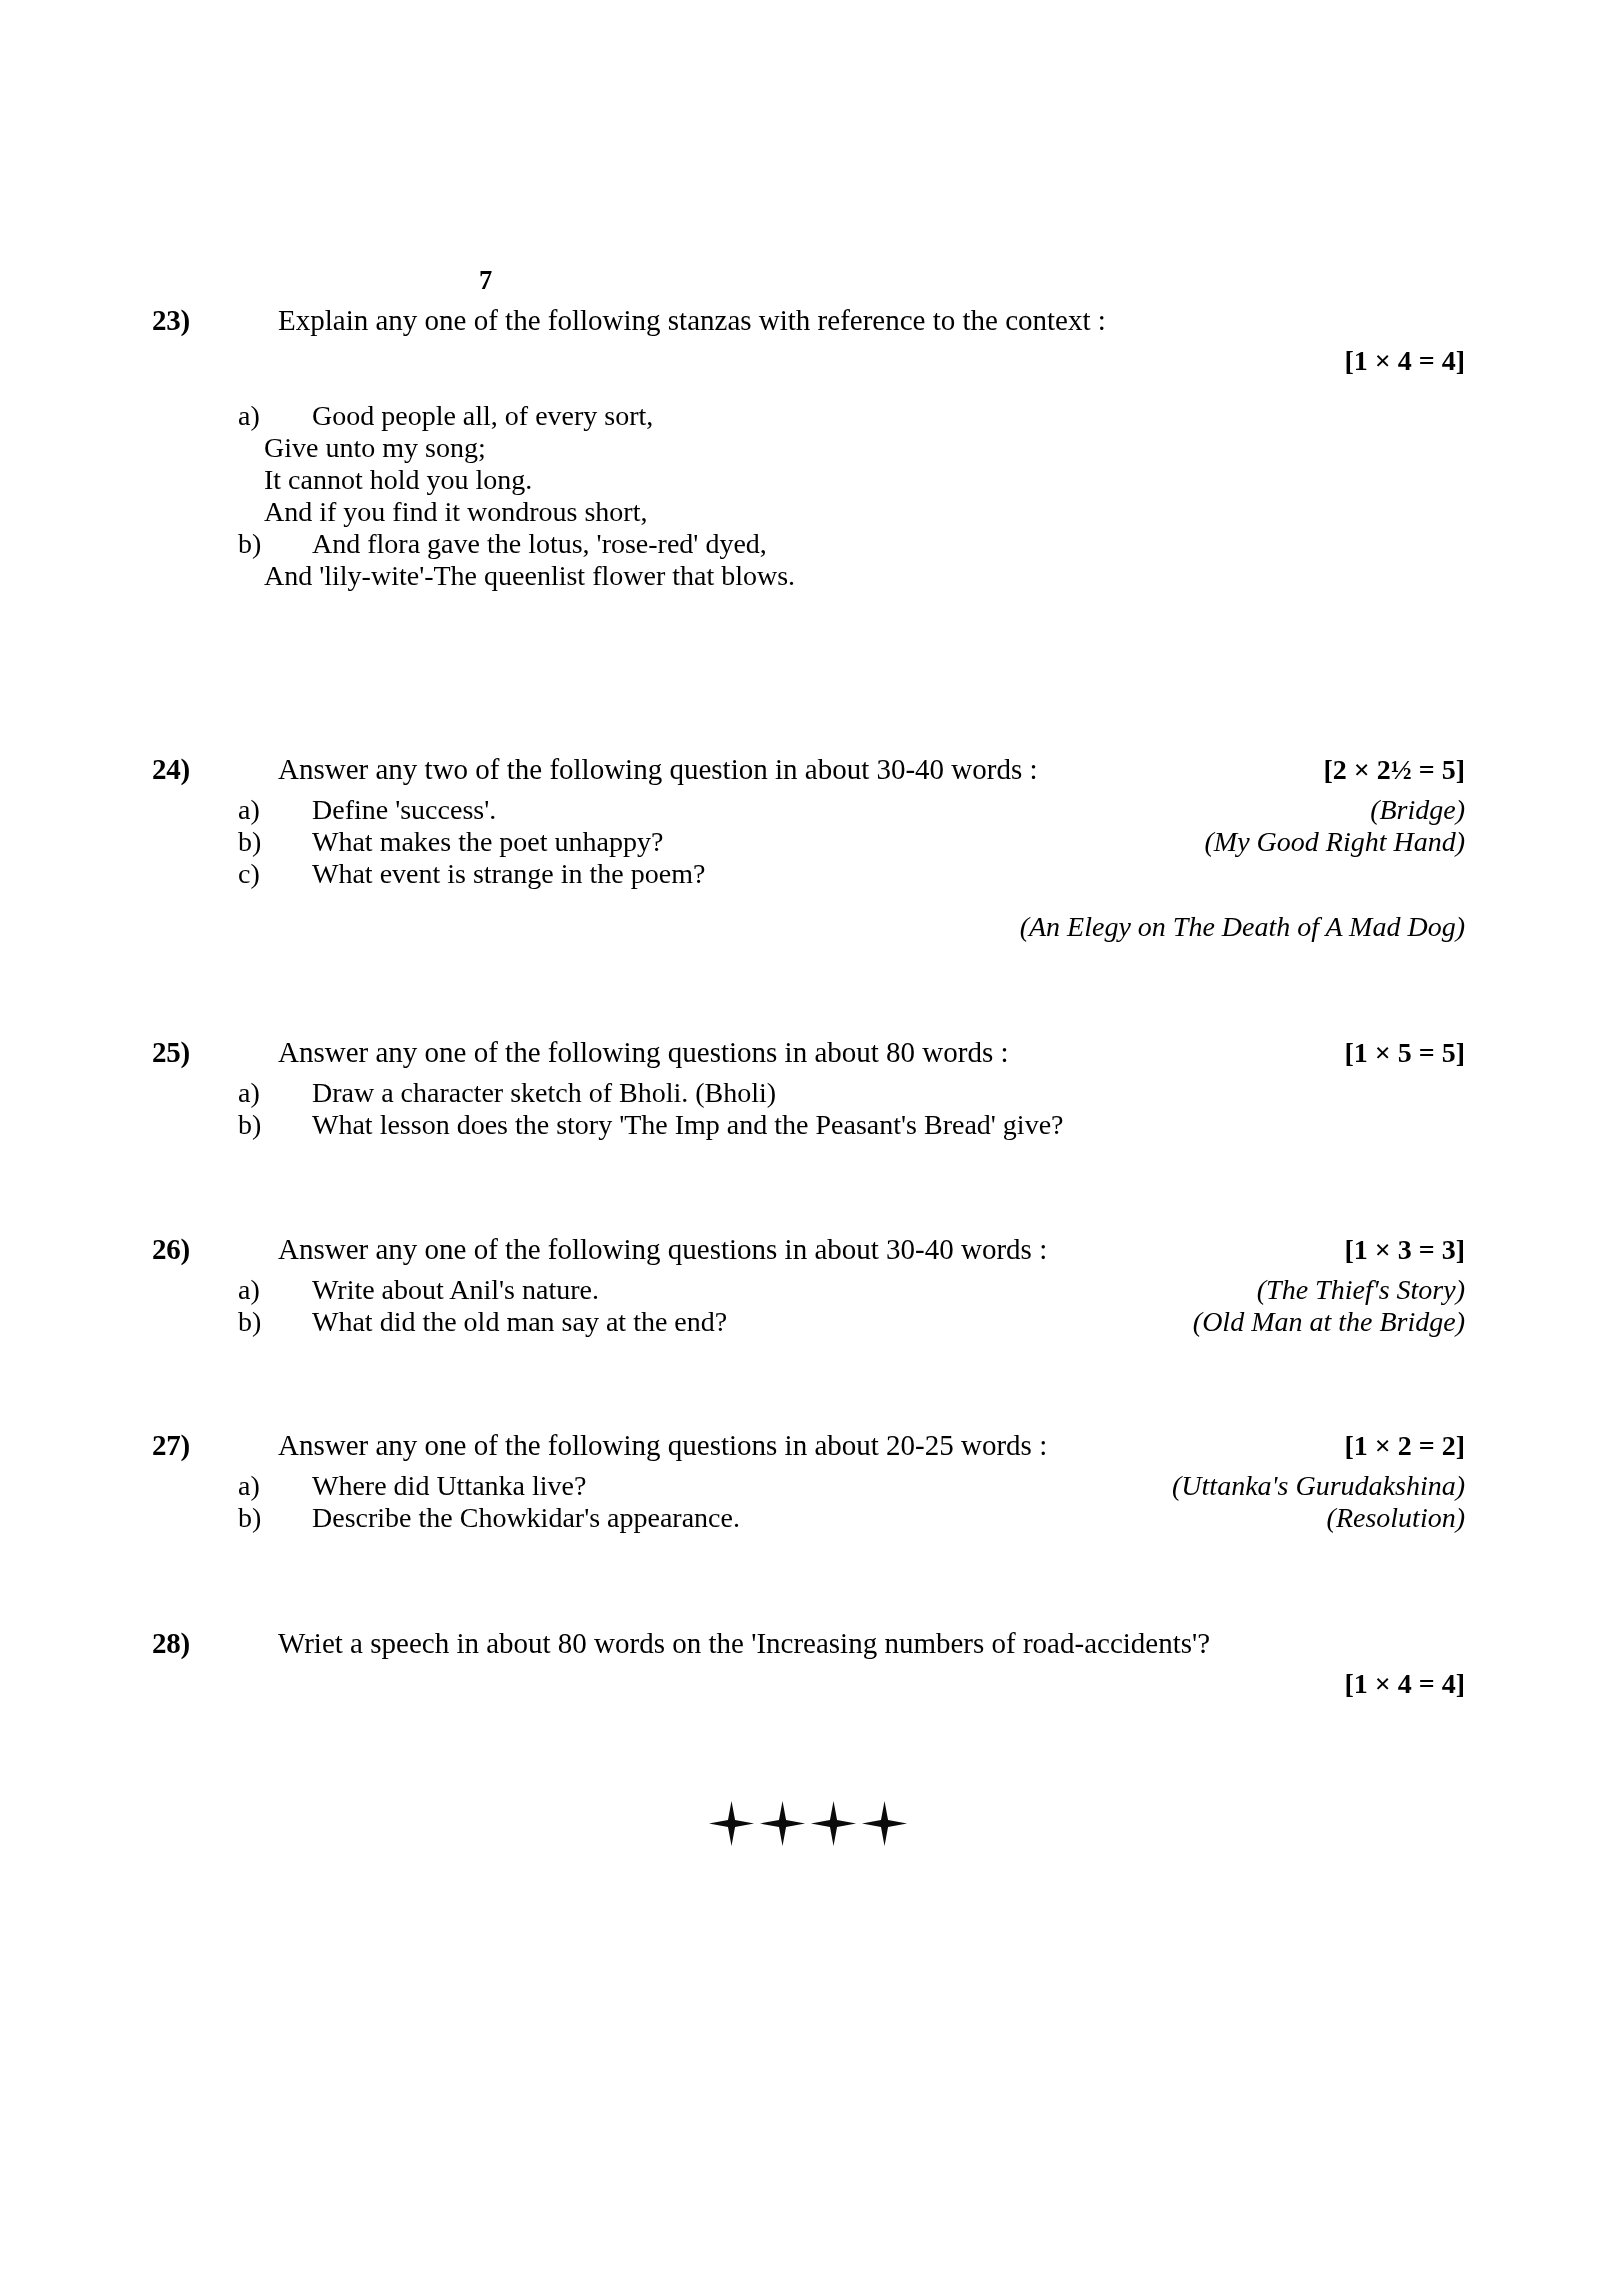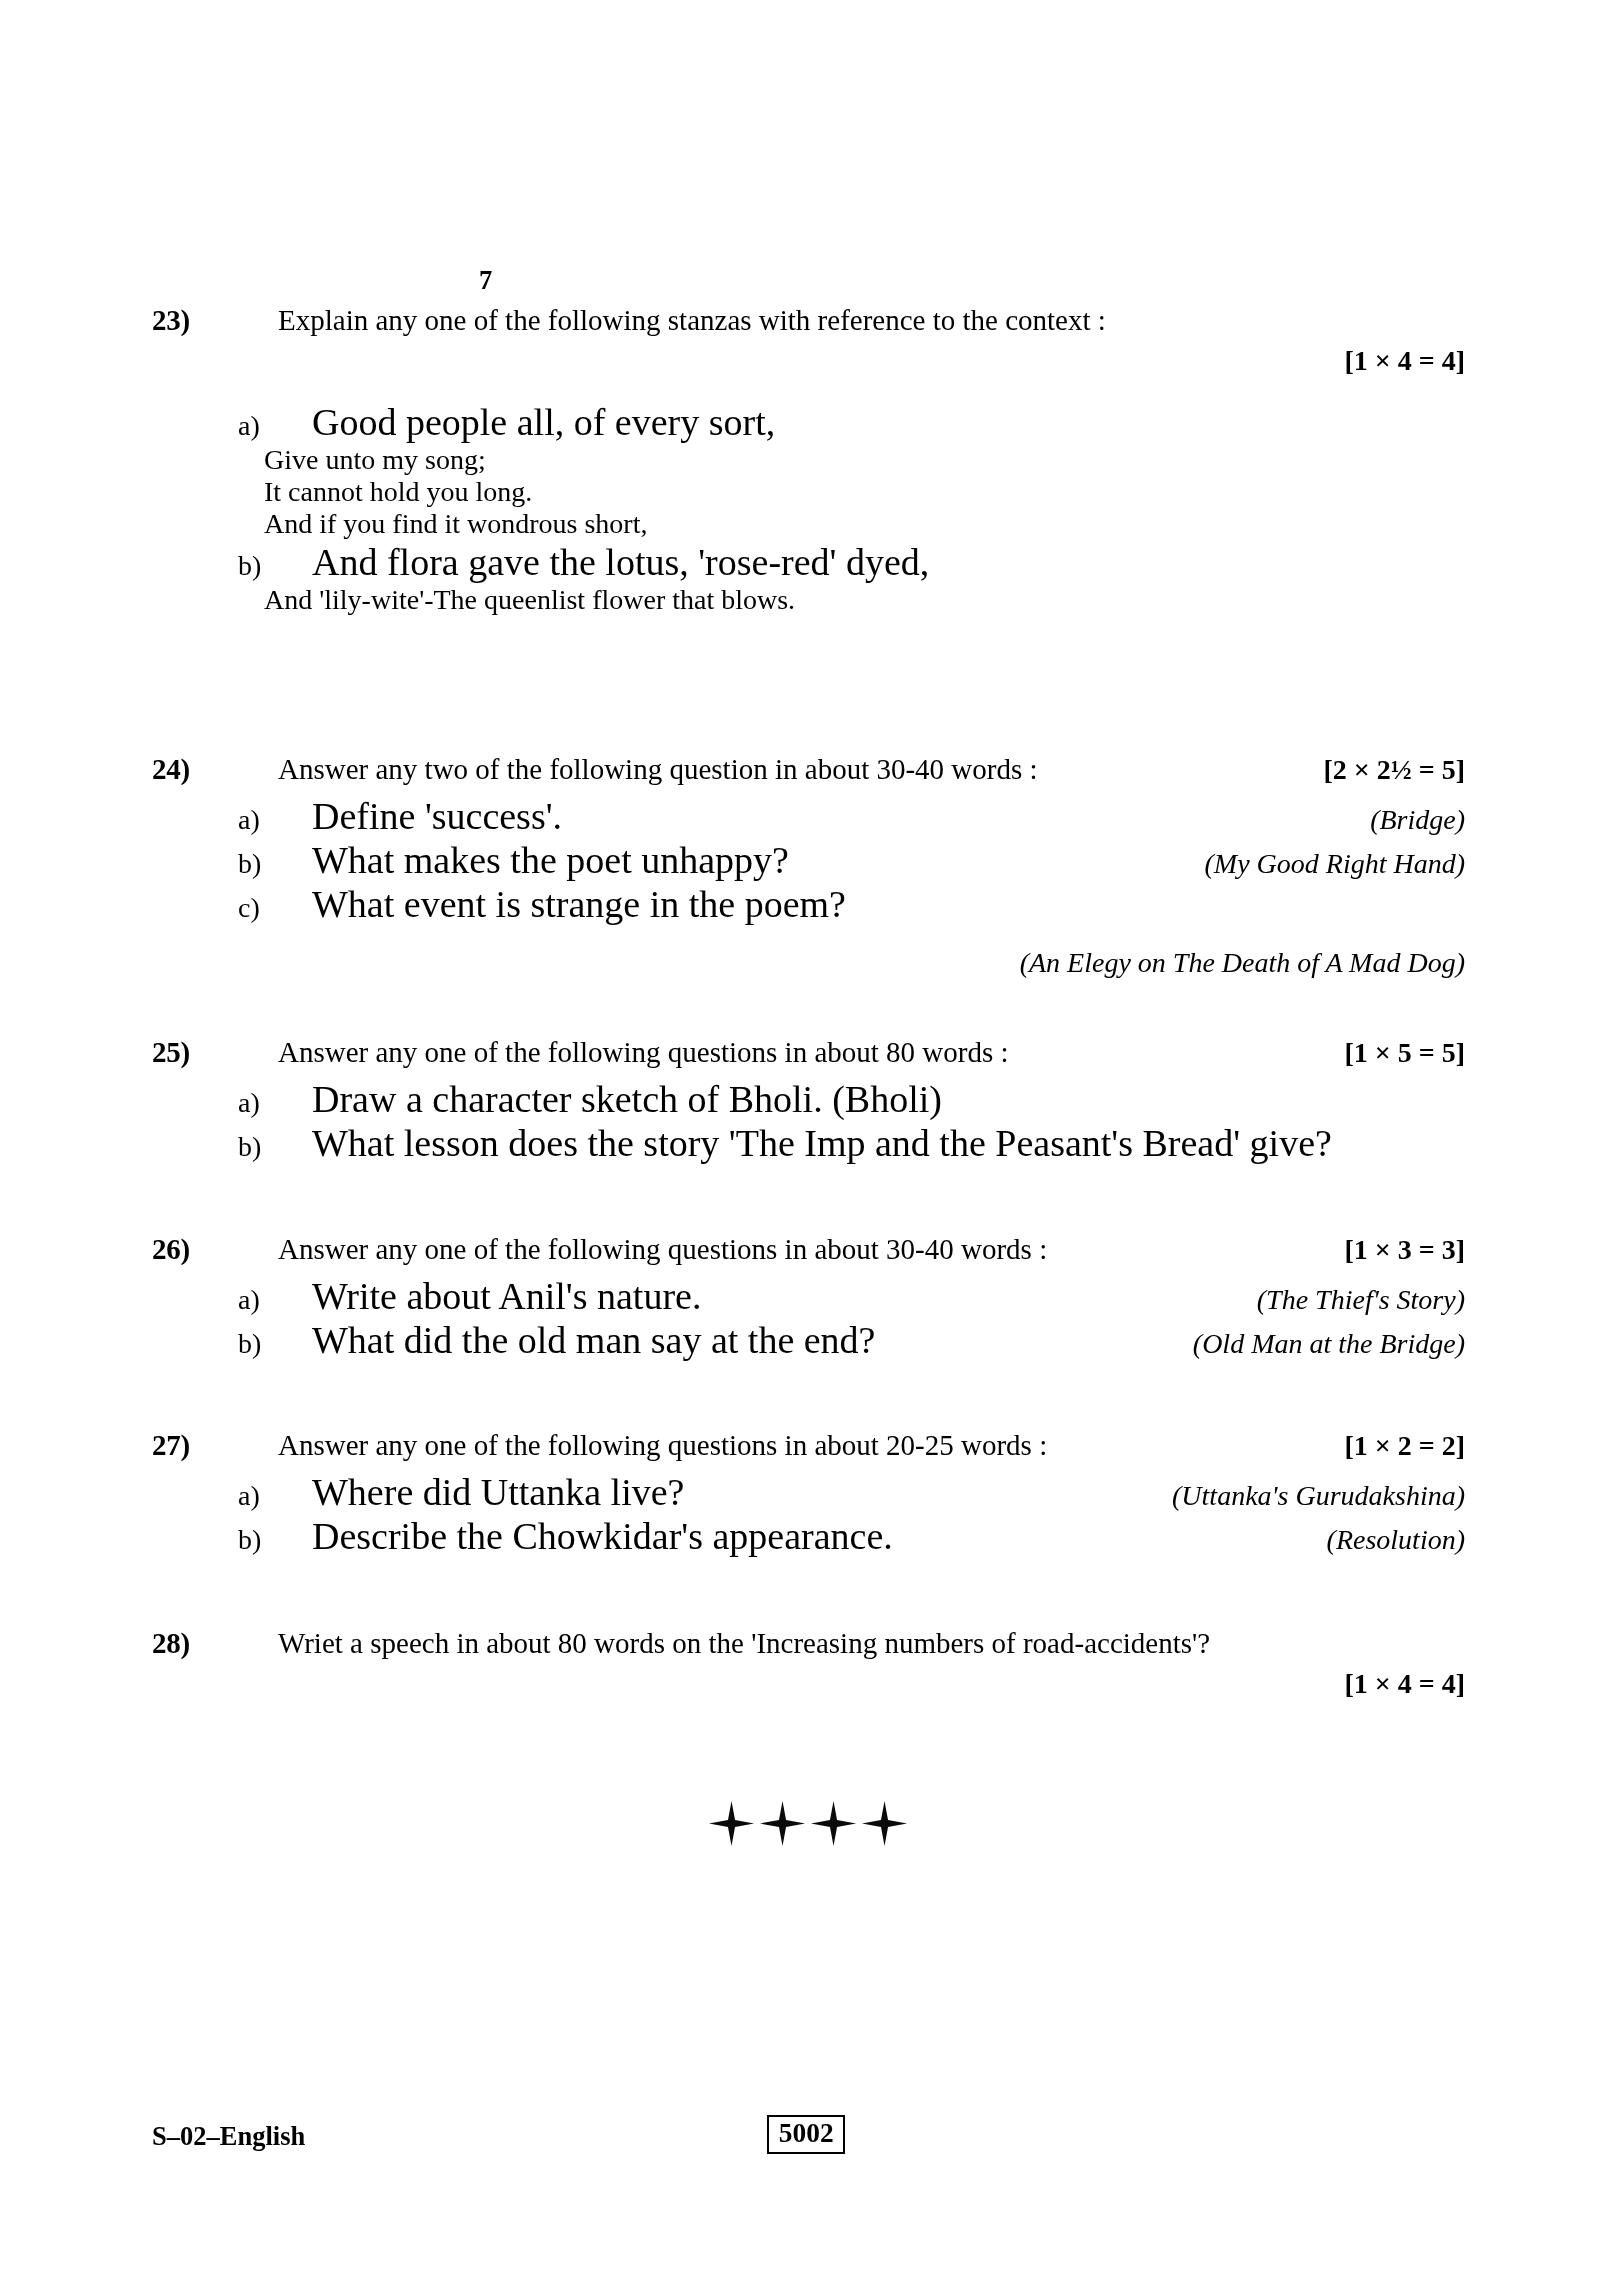--- a/index.html
+++ b/index.html
@@ -84,21 +84,21 @@
     align-items: baseline;
     width: 100%;
   }
   .sublabel {
     flex: 0 0 74px;
     margin-left: 86px;
     font-size: 28px;
   }
   .subtext {
     flex: 1 1 auto;
-    font-size: 38px;
+    font-size: 28px;
     white-space: nowrap;
   }
   .source {
     font-style: italic;
     font-size: 28px;
     white-space: nowrap;
     margin-left: auto;
     padding-left: 17.6px;
   }
   .source-line {
@@ -286,20 +286,16 @@
       <svg width="206" height="51" viewBox="0 0 210 52" aria-hidden="true">
         <g fill="#0b0b0b">
           <path d="M26 3 L29.6 22.4 L49 26 L29.6 29.6 L26 49 L22.4 29.6 L3 26 L22.4 22.4 Z"></path>
           <path d="M78 3 L81.6 22.4 L101 26 L81.6 29.6 L78 49 L74.4 29.6 L55 26 L74.4 22.4 Z"></path>
           <path d="M130 3 L133.6 22.4 L153 26 L133.6 29.6 L130 49 L126.4 29.6 L107 26 L126.4 22.4 Z"></path>
           <path d="M182 3 L185.6 22.4 L205 26 L185.6 29.6 L182 49 L178.4 29.6 L159 26 L178.4 22.4 Z"></path>
         </g>
       </svg>
     </div>
 
-    <div class="footer">
-      <span class="footer-code">S–02–English</span>
-      <span class="footer-box">5002</span>
-    </div>
 
   </div>
 </div>
 
 
 </body></html>

